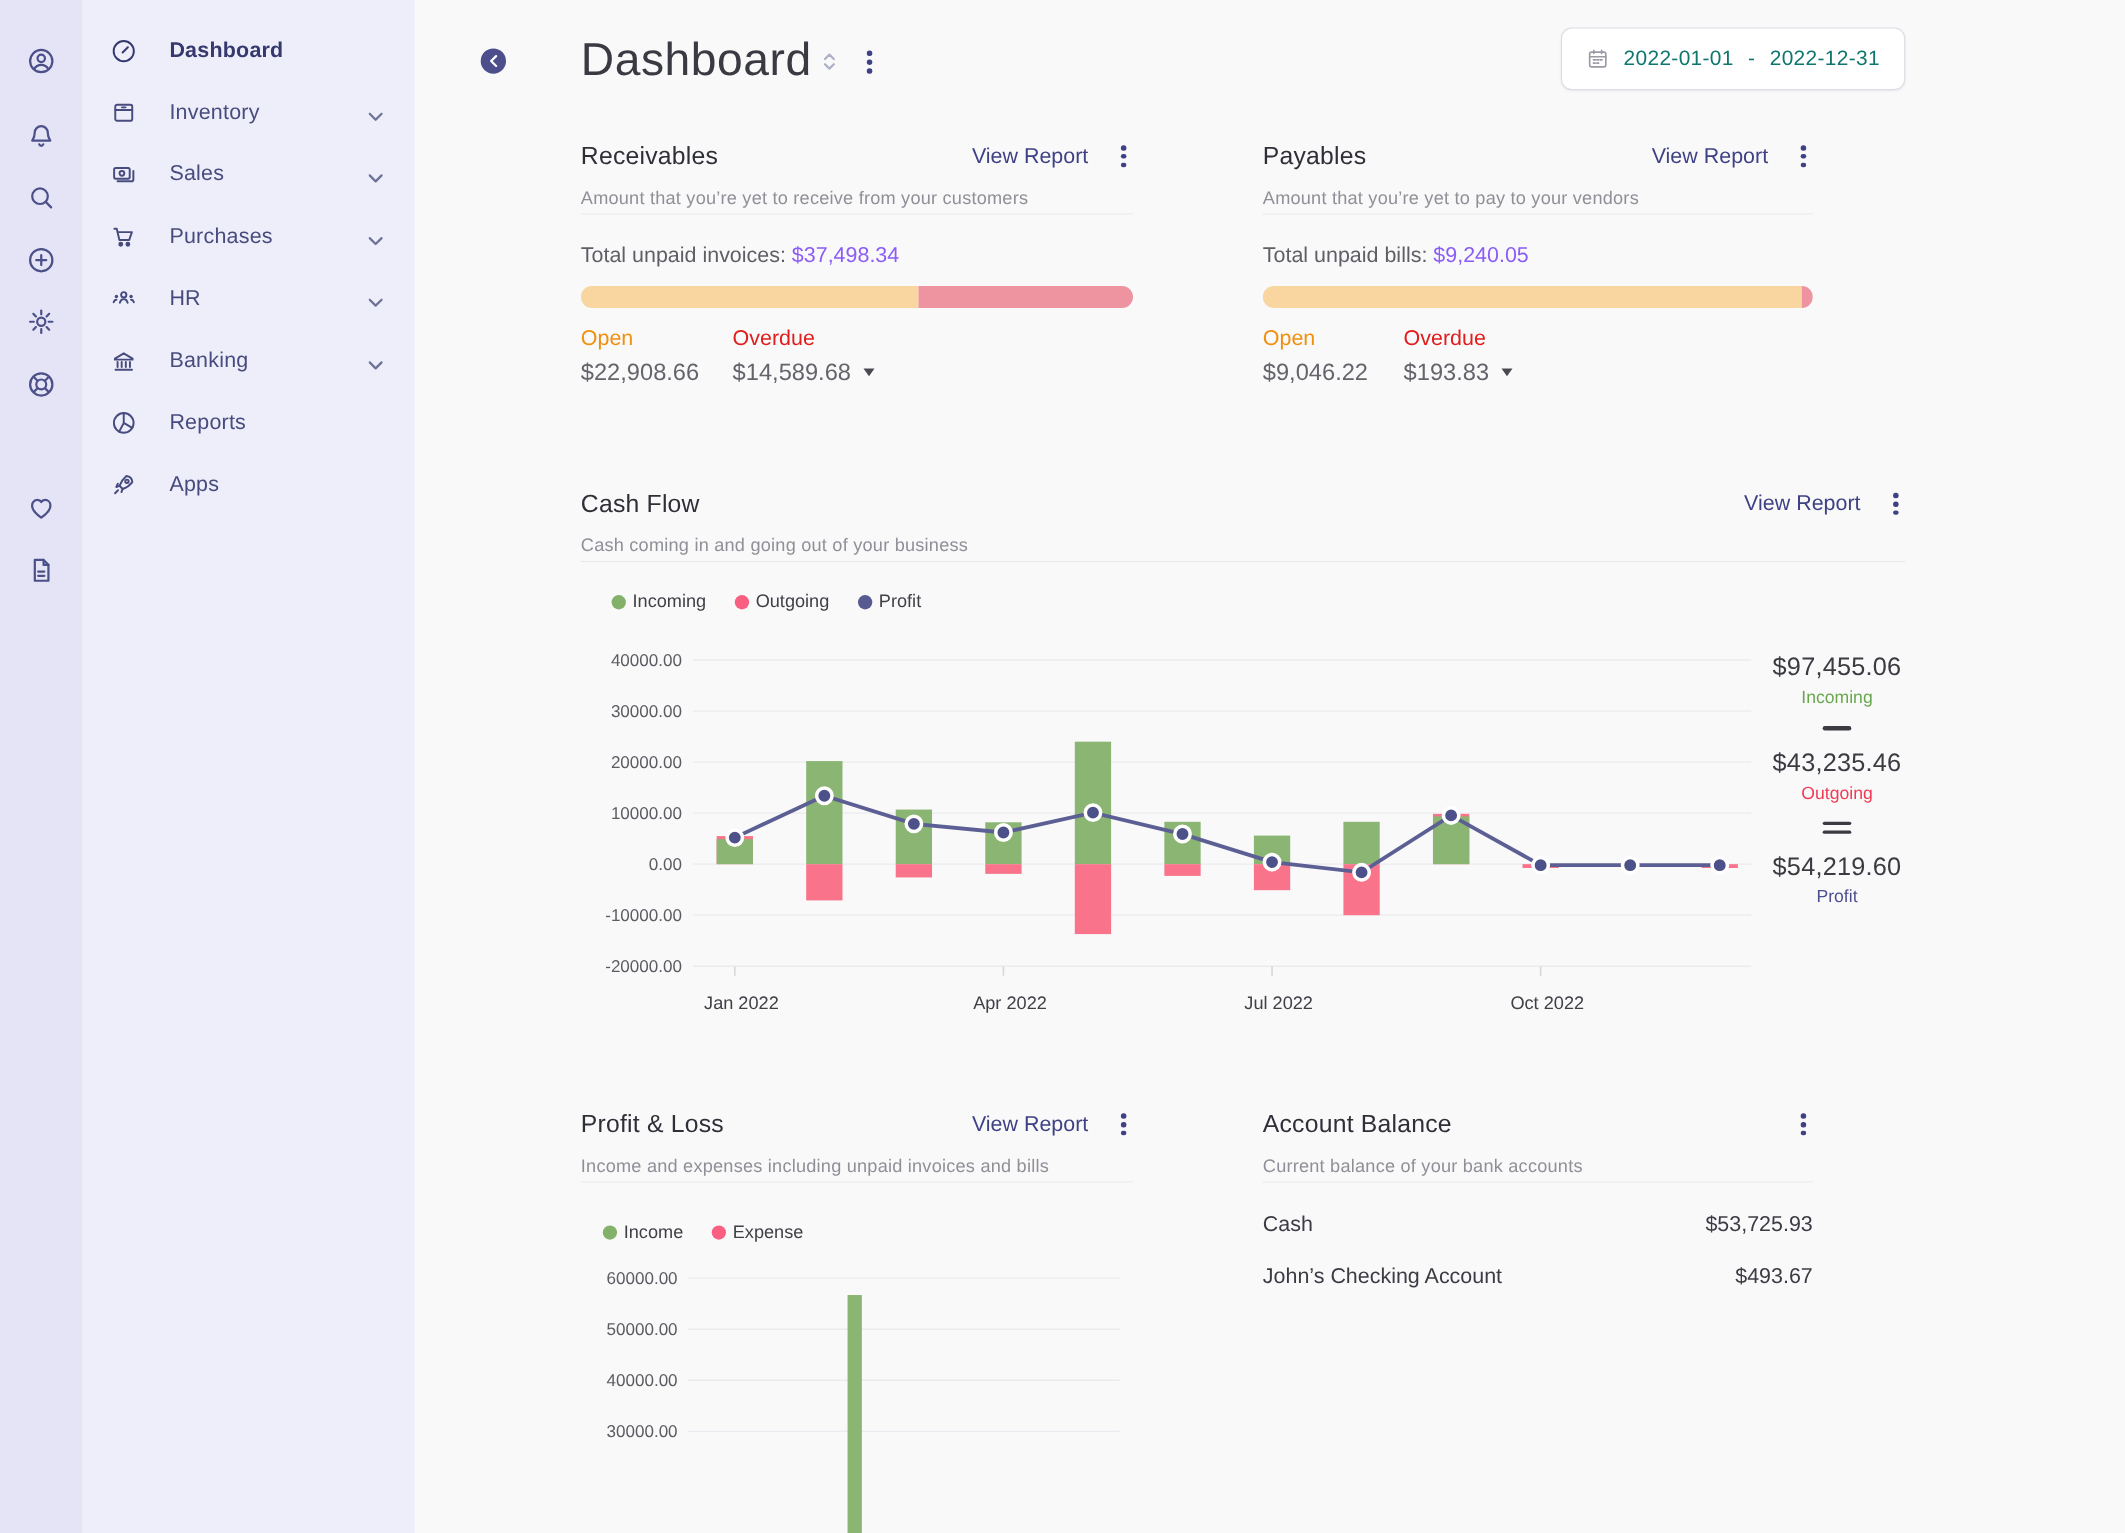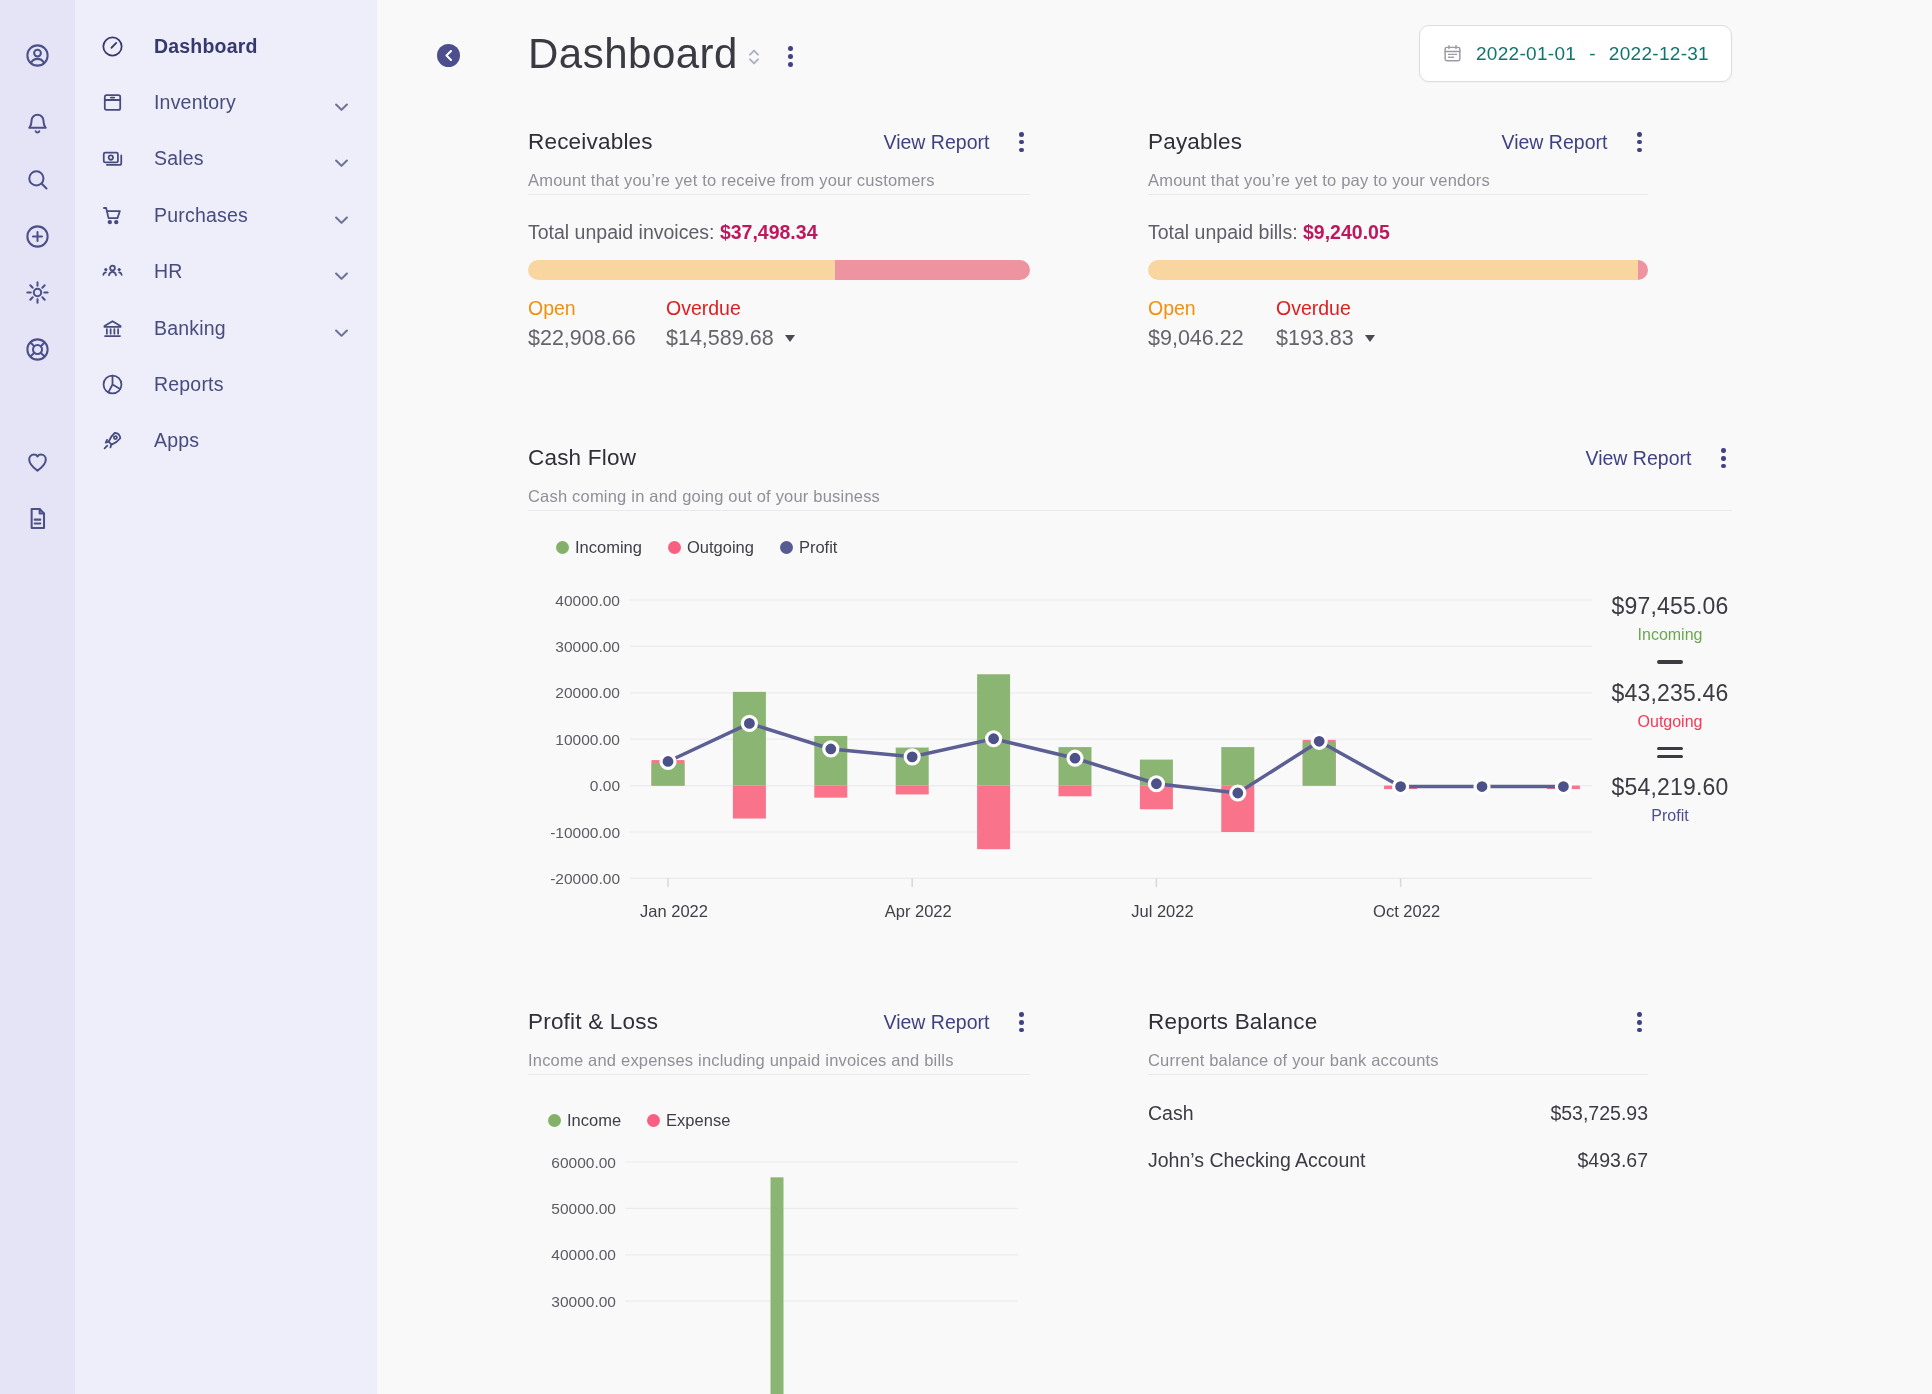--- a/index.html
+++ b/index.html
@@ -48,21 +48,21 @@
   .row2col{display:grid;grid-template-columns:502px 500px;column-gap:118px}
   .row1{margin-bottom:91px}
   .card-head{display:flex;align-items:center}
   .card-title{font-size:22.5px;font-weight:500;color:#2f2f38;letter-spacing:.2px}
   .view-report{margin-left:auto;font-size:19.5px;font-weight:500;color:#3e4184;cursor:pointer}
   .card-head .kebab{margin-left:24px}
   .card-head .kebab.only{margin-left:auto}
   .card-sub{margin-top:13px;padding-bottom:4px;font-size:16.5px;color:#8f8f97;letter-spacing:.2px;border-bottom:1px solid #e9e9ed}
 
   .total-line{margin-top:26px;font-size:19.5px;color:#5e5e66}
-  .total-line b{color:#be185d;font-weight:700}
+  .total-line b{color:#8b5cf6;font-weight:400}
   .progress{margin-top:16px;height:20px;border-radius:10px;overflow:hidden;display:flex}
   .progress .seg{height:100%}
   .breakdown{margin-top:17px;display:flex}
   .bk-col{min-width:138px}
   .bk-label{font-size:19.5px;font-weight:500}
   .bk-label.open{color:#f18f0f}
   .bk-label.overdue{color:#e11d1d}
   .bk-value{margin-top:6px;font-size:21.5px;color:#64646b;display:flex;align-items:center}
   .caret-dn{display:inline-block;margin-left:11px;border-left:5.5px solid transparent;border-right:5.5px solid transparent;border-top:7px solid #4a4a52;cursor:pointer}
 
@@ -479,21 +479,21 @@
           <line x1="97" y1="110.8" x2="490" y2="110.8" stroke="#ebebef" stroke-width="1.2"></line>
           <text x="88" y="116.3" text-anchor="end" font-size="15.5" fill="#5b5b62">40000.00</text>
           <line x1="97" y1="157.2" x2="490" y2="157.2" stroke="#ebebef" stroke-width="1.2"></line>
           <text x="88" y="162.7" text-anchor="end" font-size="15.5" fill="#5b5b62">30000.00</text>
           <rect x="242.5" y="33.312" width="13" height="216.688" fill="#8bb573"></rect>
         </svg>
     </div>
 
     <div class="card">
       <div class="card-head">
-        <span class="card-title">Reports Balance</span>
+        <span class="card-title">Account Balance</span>
         <span class="kebab only">
             <i></i>
             <i></i>
             <i></i>
           </span>
       </div>
       <div class="card-sub">Current balance of your bank accounts</div>
       <div class="ab-row first">
         <span>Cash</span>
         <span>$53,725.93</span>

